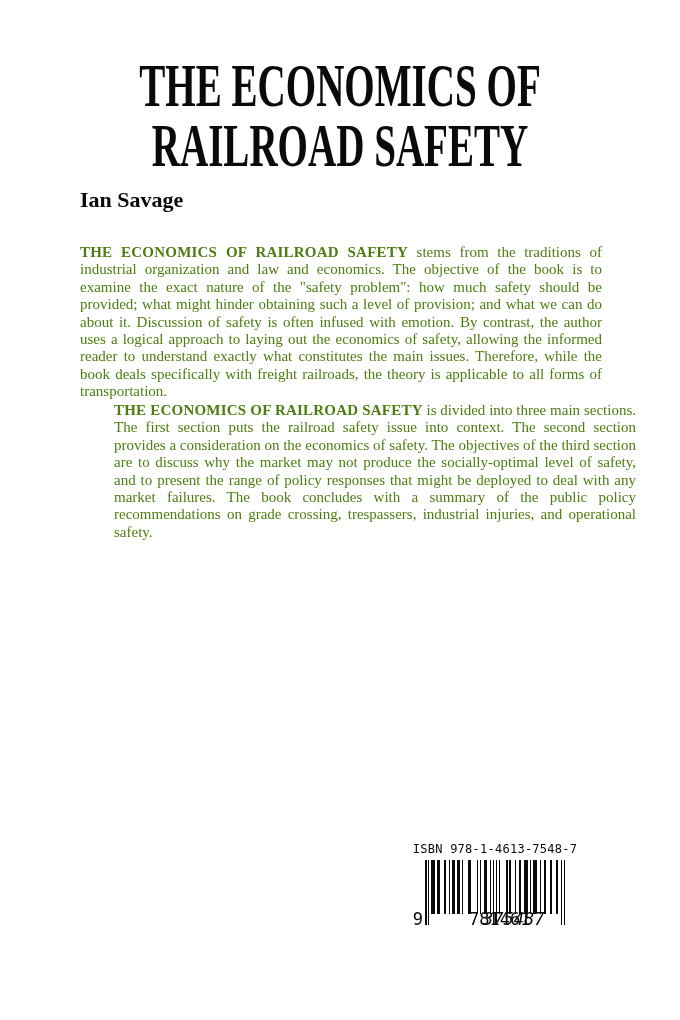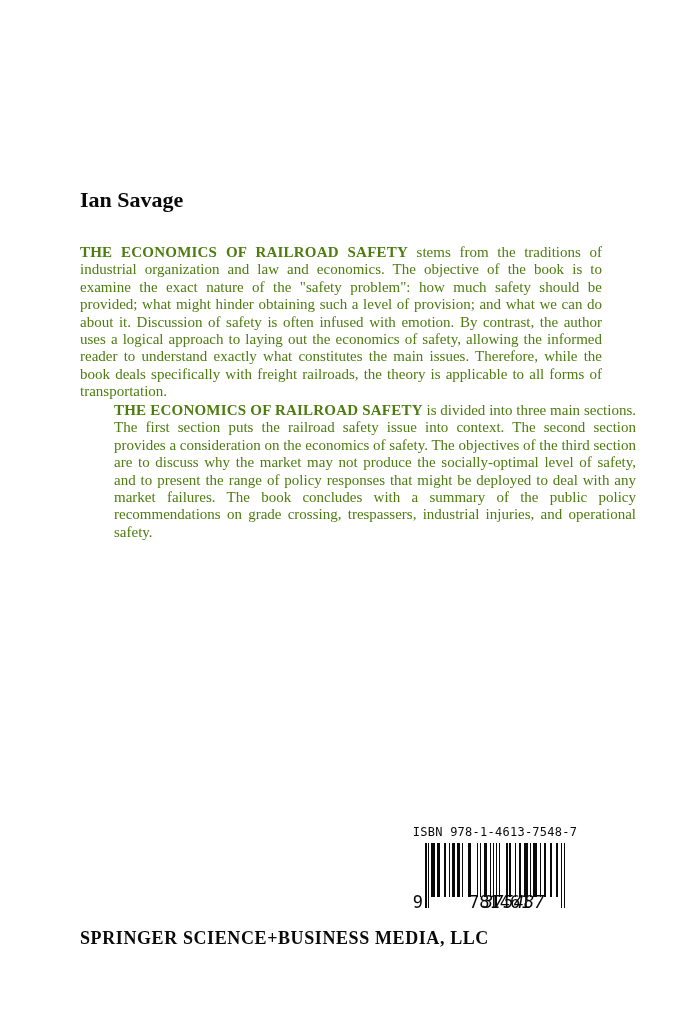--- a/index.html
+++ b/index.html
@@ -27,20 +27,21 @@
   .para-1{top:229px;}
   .para-2{top:387px;margin-left:34px;}
   .lead{font-weight:bold;letter-spacing:0.2px;}
   .barcode{
     position:absolute;left:403px;top:826px;width:184px;text-align:center;
   }
   .isbn-label{
     font-family:"DejaVu Sans Mono",monospace;
     font-size:12px;line-height:12px;letter-spacing:0.25px;white-space:nowrap;
     color:#0a0a0a;
+    margin-top:17px;
   }
   .bars-wrap{position:relative;width:140px;height:65px;margin:5px auto 0;}
   .bars-wrap svg{position:absolute;left:0;top:0;}
   .ean-digit{
     position:absolute;top:51px;
     font-family:"DejaVu Sans Mono",monospace;font-size:17px;line-height:17px;
     color:#0a0a0a;
   }
   .ean-first{left:-16px;width:14px;text-align:right;}
   .ean-left{left:5px;width:59px;text-align:right;margin-left:39px;}
@@ -49,20 +50,24 @@
     position:absolute;left:80px;top:927px;
     font-weight:bold;font-size:18px;line-height:22px;letter-spacing:0.6px;
     color:#0a0a0a;white-space:nowrap;
   }
 </style>
 </head>
 <body>
 
 <div class="cover">
 
+  <div class="title">
+    <span class="title-line">THE ECONOMICS OF</span>
+    <span class="title-line">RAILROAD SAFETY</span>
+  </div>
 
   <div class="author">Ian Savage</div>
 
   <p class="para para-1">
     <span class="lead">THE ECONOMICS OF RAILROAD SAFETY</span><span> stems from the traditions of industrial organization and law and economics. The objective of the book is to examine the exact nature of the "safety problem": how much safety should be provided; what might hinder obtaining such a level of provision; and what we can do about it. Discussion of safety is often infused with emotion. By contrast, the author uses a logical approach to laying out the economics of safety, allowing the informed reader to understand exactly what constitutes the main issues. Therefore, while the book deals specifically with freight railroads, the theory is applicable to all forms of transportation.</span>
   </p>
 
   <p class="para para-2">
     <span class="lead">THE ECONOMICS OF RAILROAD SAFETY</span><span> is divided into three main sections. The first section puts the railroad safety issue into context. The second section provides a consideration on the economics of safety. The objectives of the third section are to discuss why the market may not produce the socially-optimal level of safety, and to present the range of policy responses that might be deployed to deal with any market failures. The book concludes with a summary of the public policy recommendations on grade crossing, trespassers, industrial injuries, and operational safety.</span>
   </p>
@@ -112,15 +117,14 @@
           <rect x="89" y="0" width="1.05" height="54"></rect>
           <rect x="92" y="0" width="1.05" height="65"></rect>
           <rect x="94" y="0" width="1.05" height="65"></rect>
         </svg>
       <div class="ean-digit ean-first">9</div>
       <div class="ean-digit ean-left">781461</div>
       <div class="ean-digit ean-right">375487</div>
     </div>
   </div>
 
-  <div class="publisher">SPRINGER SCIENCE+BUSINESS MEDIA, LLC</div>
 
 </div>
 
 </body></html>

